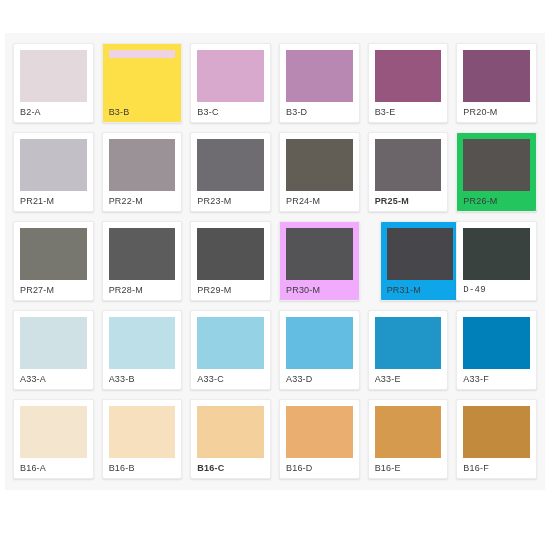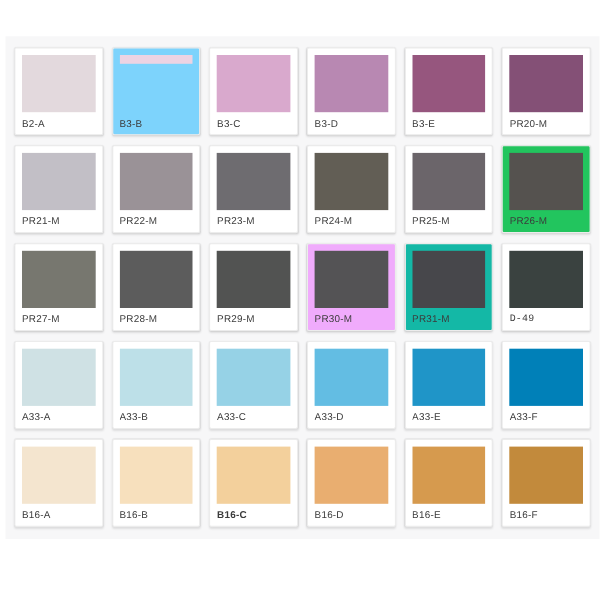--- a/index.html
+++ b/index.html
@@ -72,21 +72,21 @@
 
 <div id="palette-page" style="background: rgb(255, 255, 255);">
   <div id="swatch-grid" style="background: rgb(247, 247, 248);">
       <div class="swatch-cell">
         <div class="swatch-card" style="background: rgb(255, 255, 255); border-color: rgb(236, 236, 236);">
           <div class="swatch-color" style="background: rgb(227, 217, 221);"></div>
           <div class="swatch-label" style="color: rgb(59, 59, 59);">B2-A</div>
         </div>
       </div>
       <div class="swatch-cell">
-        <div class="swatch-card" style="background: #7dd3fc; border-color: rgb(236, 236, 236); gap: 44px;">
+        <div class="swatch-card" style="background: #fde047; border-color: rgb(236, 236, 236); gap: 44px;">
           <div class="swatch-color" style="background: rgb(237, 211, 227);"></div>
           <div class="swatch-label" style="color: rgb(59, 59, 59);">B3-B</div>
         </div>
       </div>
       <div class="swatch-cell">
         <div class="swatch-card" style="background: rgb(255, 255, 255); border-color: rgb(236, 236, 236);">
           <div class="swatch-color" style="background: rgb(217, 169, 205);"></div>
           <div class="swatch-label" style="color: rgb(59, 59, 59);">B3-C</div>
         </div>
       </div>
@@ -126,21 +126,21 @@
           <div class="swatch-label" style="color: rgb(59, 59, 59);">PR23-M</div>
         </div>
       </div>
       <div class="swatch-cell">
         <div class="swatch-card" style="background: rgb(255, 255, 255); border-color: rgb(236, 236, 236);">
           <div class="swatch-color" style="background: rgb(98, 94, 85);"></div>
           <div class="swatch-label" style="color: rgb(59, 59, 59);">PR24-M</div>
         </div>
       </div>
       <div class="swatch-cell">
-        <div class="swatch-card" style="background: rgb(255, 255, 255); border-color: rgb(236, 236, 236);">
+        <div class="swatch-card" style="background: rgb(255, 255, 255); border-color: rgb(236, 236, 236); font-weight: bold;">
           <div class="swatch-color" style="background: rgb(107, 101, 106);"></div>
           <div class="swatch-label" style="color: rgb(59, 59, 59);">PR25-M</div>
         </div>
       </div>
       <div class="swatch-cell">
         <div class="swatch-card" style="background: #22c55e; border-color: rgb(236, 236, 236);">
           <div class="swatch-color" style="background: rgb(85, 82, 79);"></div>
           <div class="swatch-label" style="color: rgb(59, 59, 59);">PR26-M</div>
         </div>
       </div>
@@ -162,21 +162,21 @@
           <div class="swatch-label" style="color: rgb(59, 59, 59);">PR29-M</div>
         </div>
       </div>
       <div class="swatch-cell">
         <div class="swatch-card" style="background: #f0abfc; border-color: rgb(236, 236, 236);">
           <div class="swatch-color" style="background: rgb(84, 83, 85);"></div>
           <div class="swatch-label" style="color: rgb(59, 59, 59);">PR30-M</div>
         </div>
       </div>
       <div class="swatch-cell">
-        <div class="swatch-card" style="background: #14b8a6; border-color: rgb(236, 236, 236);">
+        <div class="swatch-card" style="background: #0ea5e9; border-color: rgb(236, 236, 236); margin-left: 12px;">
           <div class="swatch-color" style="background: rgb(71, 71, 75);"></div>
           <div class="swatch-label" style="color: rgb(59, 59, 59);">PR31-M</div>
         </div>
       </div>
       <div class="swatch-cell">
         <div class="swatch-card" style="background: rgb(255, 255, 255); border-color: rgb(236, 236, 236);">
           <div class="swatch-color" style="background: rgb(58, 66, 64);"></div>
           <div class="swatch-label" style="color: rgb(59, 59, 59); font-family: Liberation Mono, monospace;">D-49</div>
         </div>
       </div>

